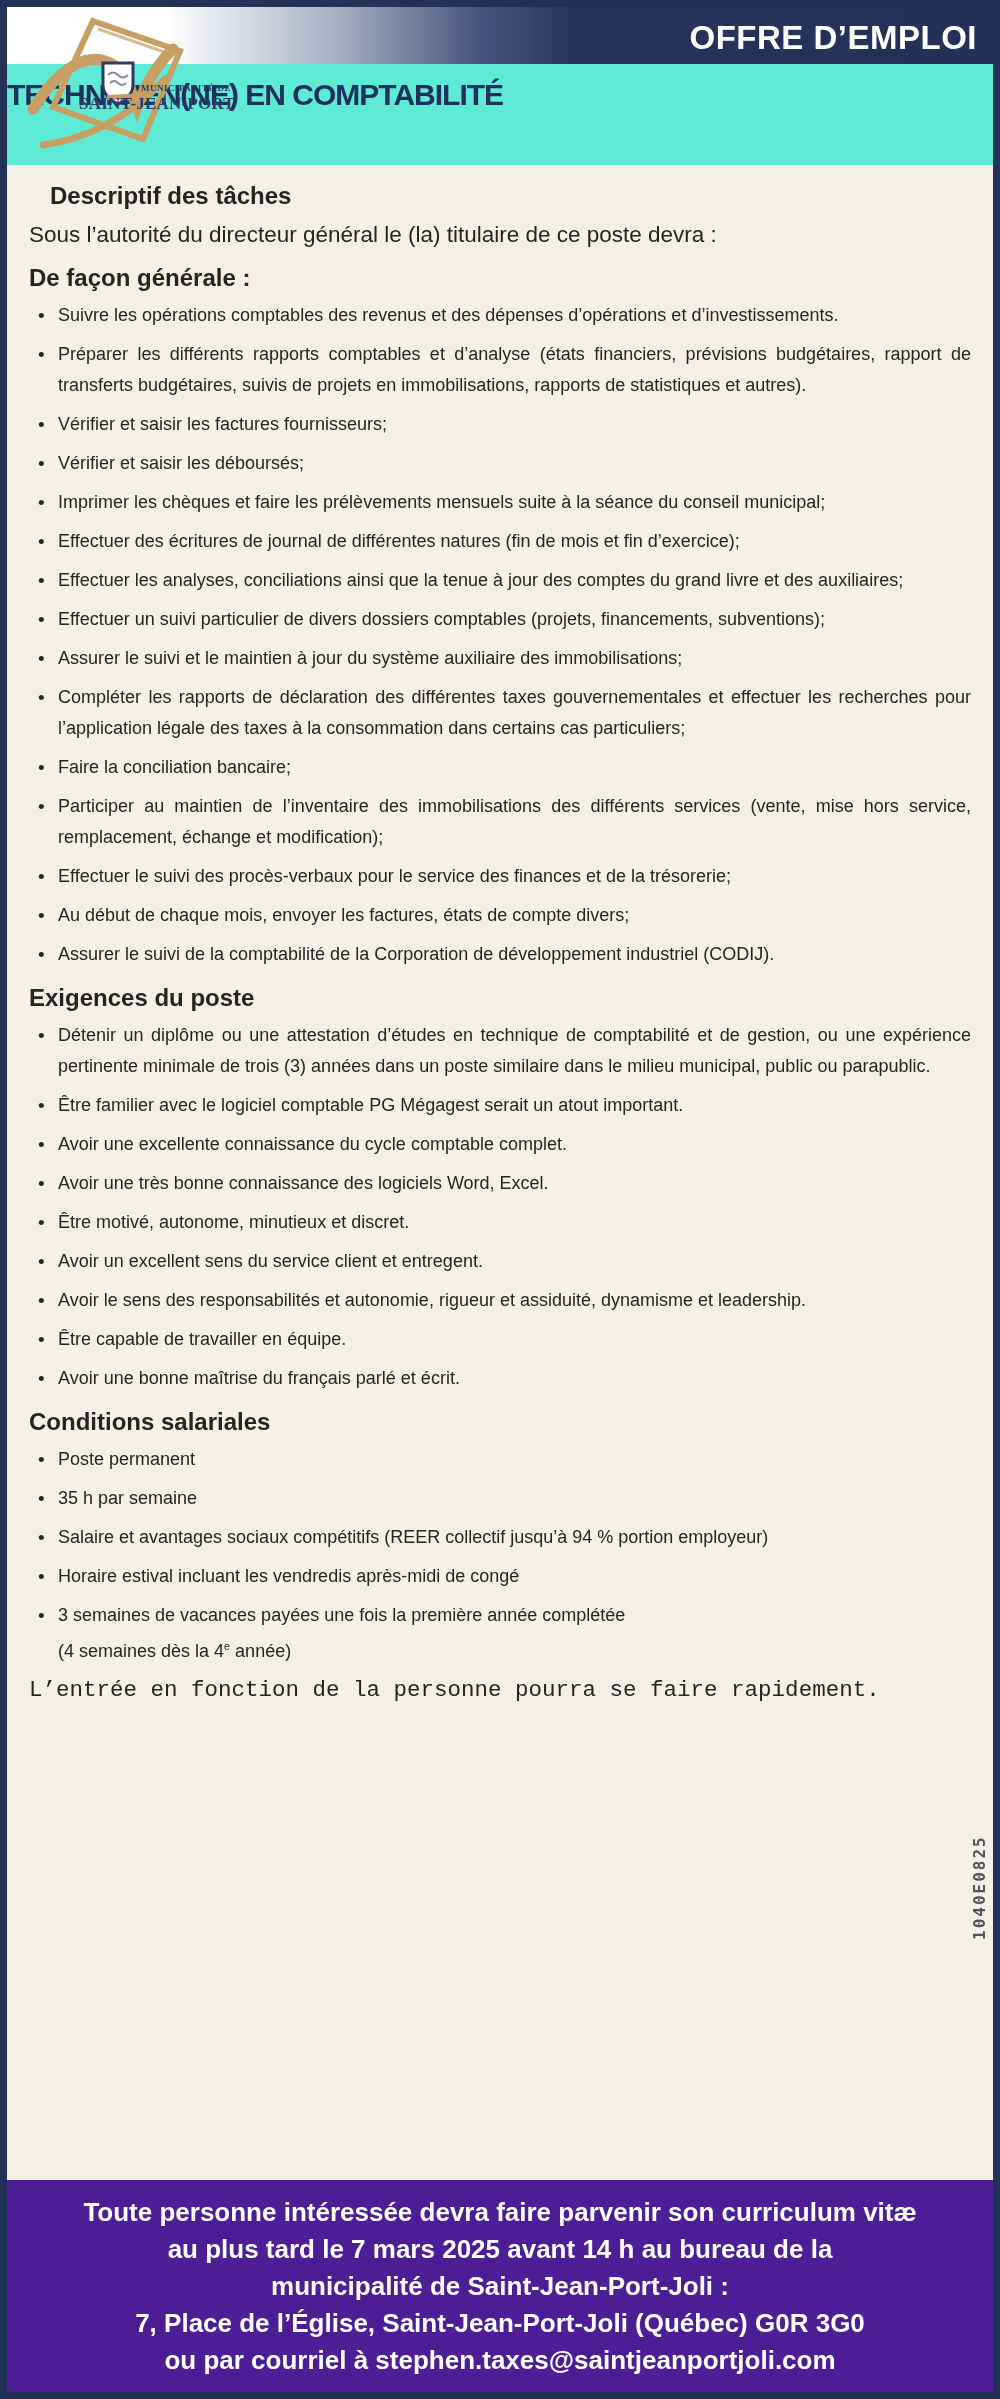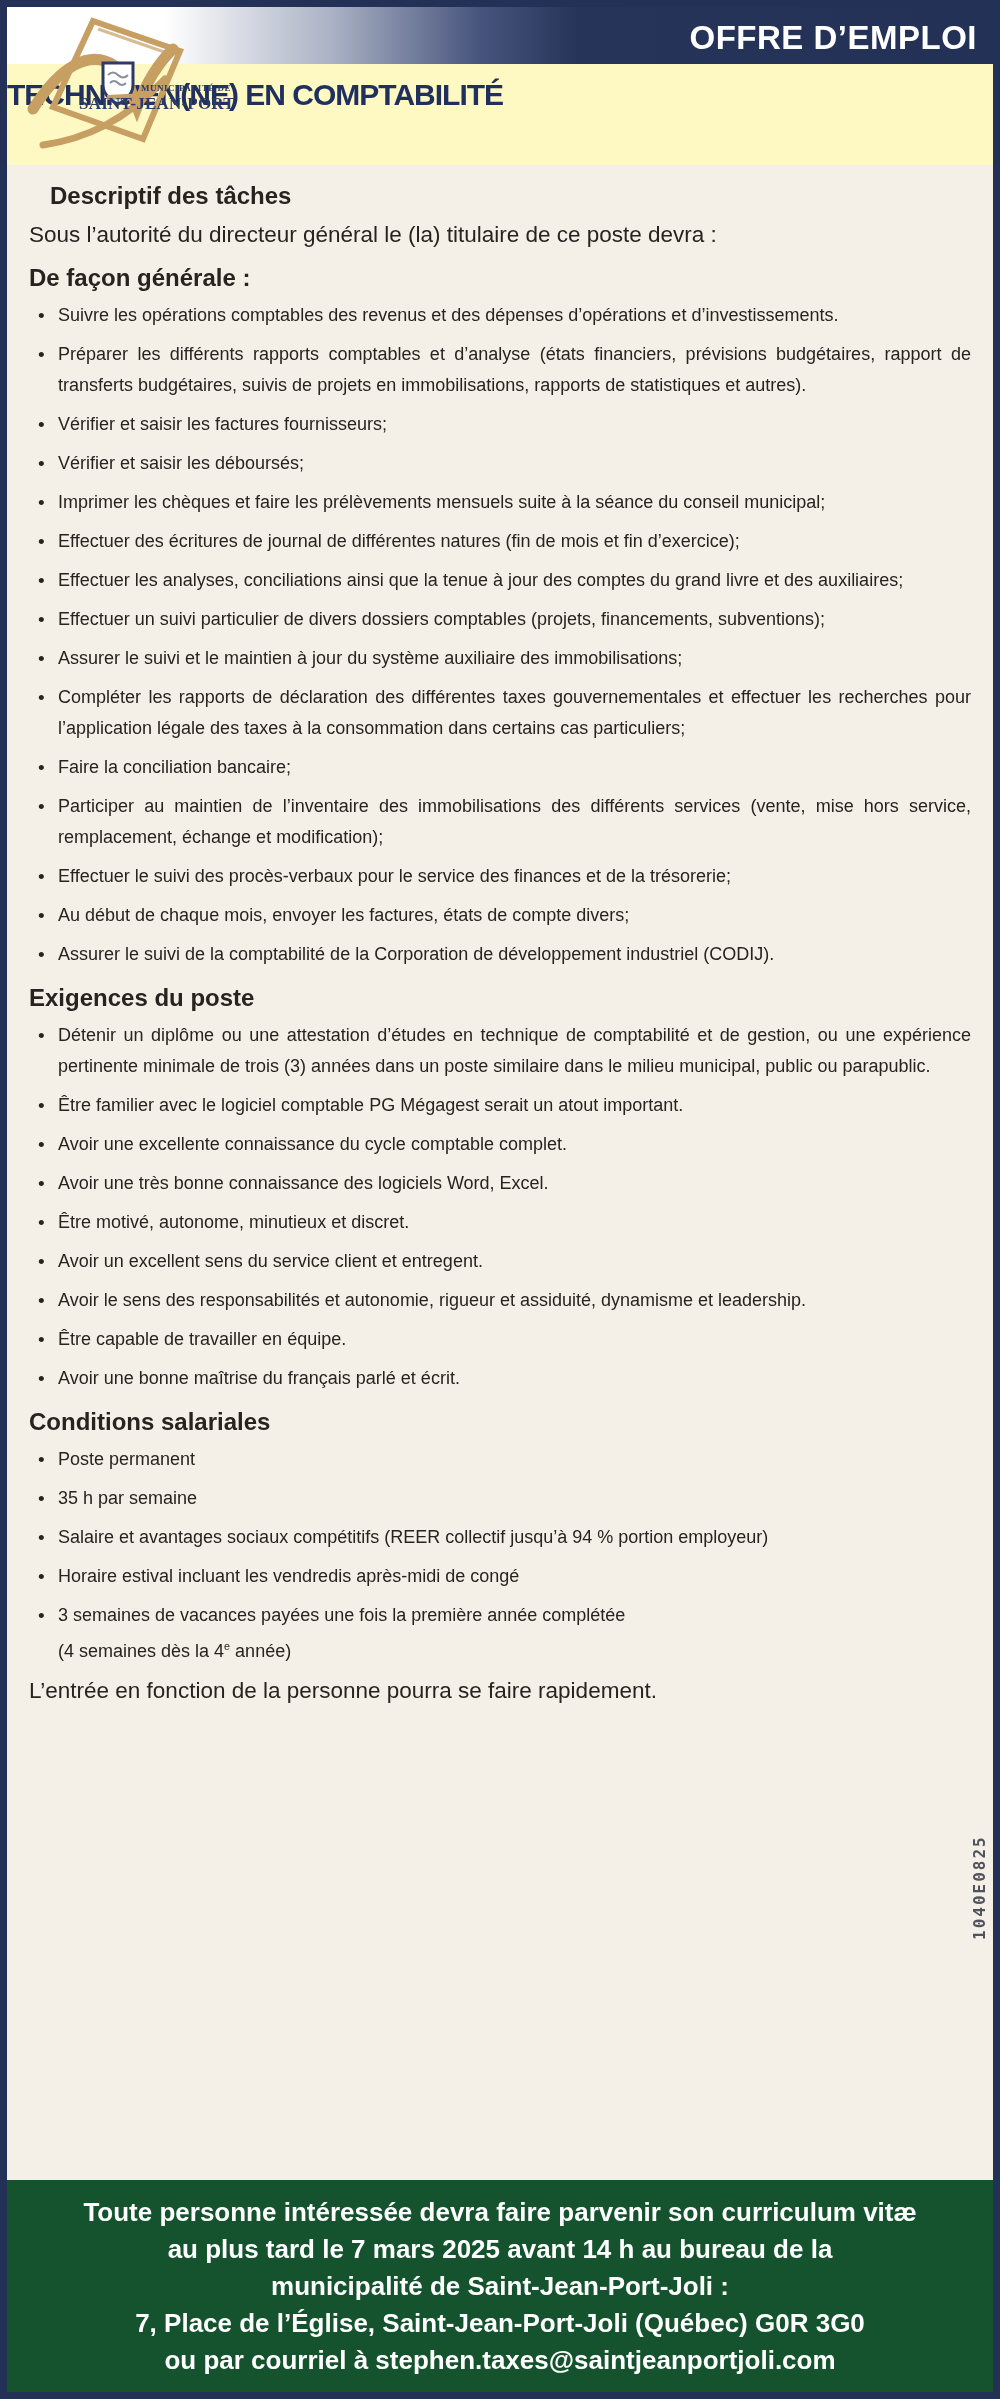--- a/index.html
+++ b/index.html
@@ -9,21 +9,21 @@
     box-sizing:border-box;
     padding:7px;
     display:flex;flex-direction:column;
     font-family:"Liberation Sans", sans-serif;
     position:relative;
     overflow:hidden;
   }
   
   .header{
     position:relative;
-    background:#fef9c3;
+    background:#5eead4;
     height:158px;
     flex:0 0 auto;
   }
   .top-bar{
     height:57px;
     background:linear-gradient(90deg,#ffffff 0%,#ffffff 16%,#aab1c4 33%,#46537c 48%,#273459 58%,#243156 100%);
     display:flex;align-items:center;justify-content:flex-end;
     padding-right:16px;box-sizing:border-box;
   }
   .banner-text{
@@ -63,38 +63,38 @@
     padding-left:29px;
     font-size:18px;line-height:31px;
     margin-bottom:8px;
     text-align:justify;
   }
   ul.bullets li::before{
     content:"•";
     position:absolute;left:9px;top:0;
     font-size:19px;line-height:31px;color:#292320;
   }
-  .closing{margin-top:4px;}
+  .closing{margin-top:4px;font-family:Liberation Mono, monospace;}
   sup{font-size:0.6em;}
   
   .side-code{
     position:absolute;
     right:11px;top:1795px;
     height:145px;
     writing-mode:vertical-rl;
     transform:rotate(180deg);
     font-size:16px;font-weight:bold;color:#52525c;
     letter-spacing:2px;
     font-family:"DejaVu Sans Mono", monospace;
   }
   
   .footer{
     flex:0 0 auto;
     height:212px;
-    background:#14532d;
+    background:#4c1d95;
     color:#ffffff;
     display:flex;flex-direction:column;justify-content:center;
     text-align:center;
     font-weight:bold;
     font-size:26px;line-height:37px;
   }
 </style>
 </head>
 <body>
 

